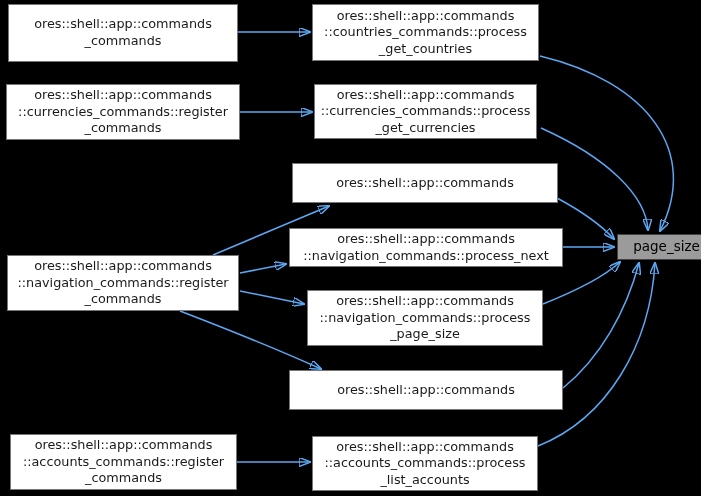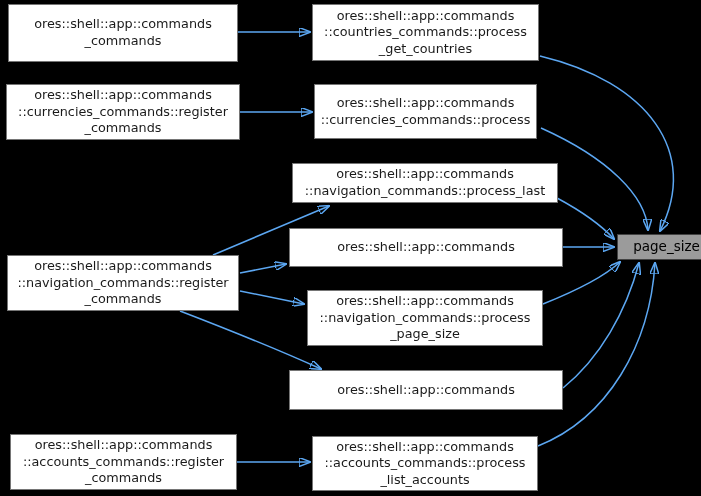--- a/index.html
+++ b/index.html
@@ -88,29 +88,30 @@
 
   <div class="node" style="left:6px; top:84px; width:234px; height:56px">
     <span>ores::shell::app::commands</span>
     <span>::currencies_commands::register</span>
     <span>_commands</span>
   </div>
 
   <div class="node" style="left:314px; top:84px; width:223px; height:55px">
     <span>ores::shell::app::commands</span>
     <span>::currencies_commands::process</span>
+    <span>_get_currencies</span>
   </div>
 
   <div class="node" style="left:292px; top:163px; width:266px; height:40px">
     <span>ores::shell::app::commands</span>
-    <span>::navigation_commands::process_last</span>
   </div>
 
   <div class="node" style="left:289px; top:228px; width:274px; height:39px">
     <span>ores::shell::app::commands</span>
+    <span>::navigation_commands::process_next</span>
   </div>
 
   <div class="node" style="left:7px; top:255px; width:232px; height:56px">
     <span>ores::shell::app::commands</span>
     <span>::navigation_commands::register</span>
     <span>_commands</span>
   </div>
 
   <div class="node" style="left:307px; top:290px; width:236px; height:56px">
     <span>ores::shell::app::commands</span>

